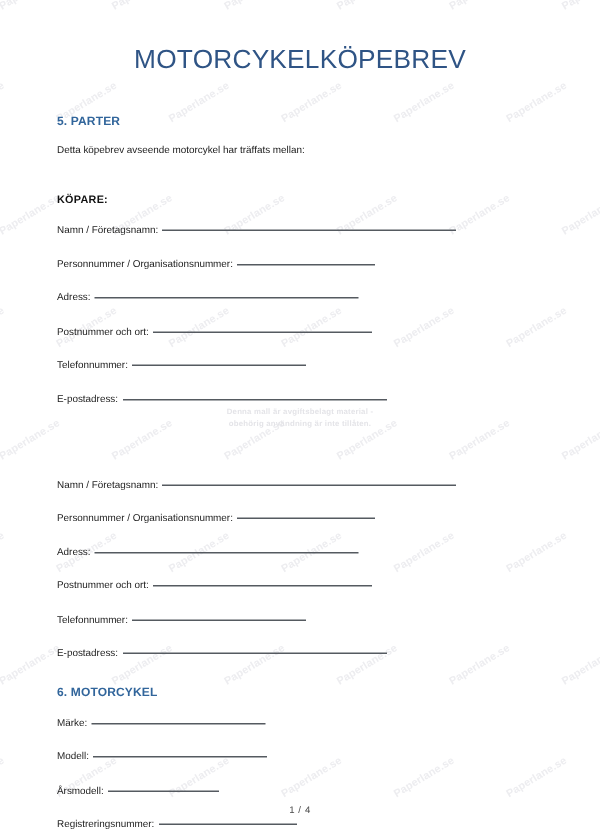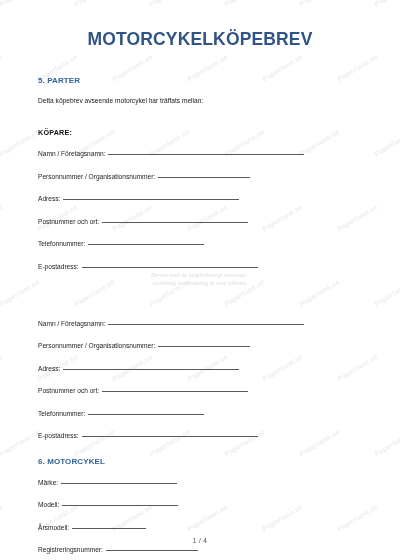--- a/index.html
+++ b/index.html
@@ -48,21 +48,21 @@
     position: relative;
     z-index: 2;
     padding: 0 38px;
     box-sizing: border-box;
   }
 
   #doc-title {
     text-align: center;
     color: #2f5485;
     font-size: 17.5px;
-    font-weight: 700;
+    font-weight: 400;
     letter-spacing: 0.15px;
     margin: 0;
     padding-top: 30px;
     line-height: 1.1;
   }
 
   .section-heading {
     color: #31659b;
     font-size: 8px;
     font-weight: 700;

